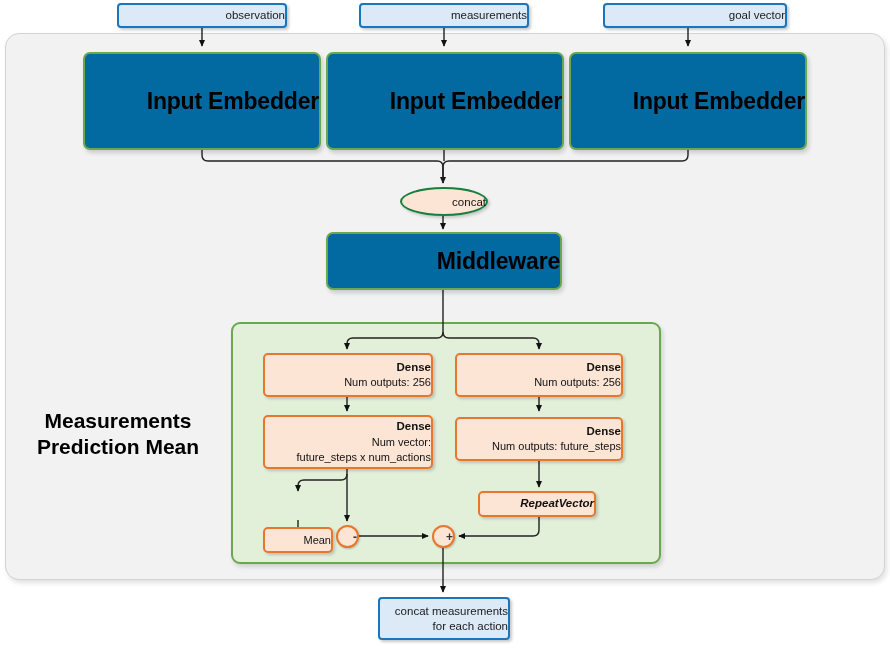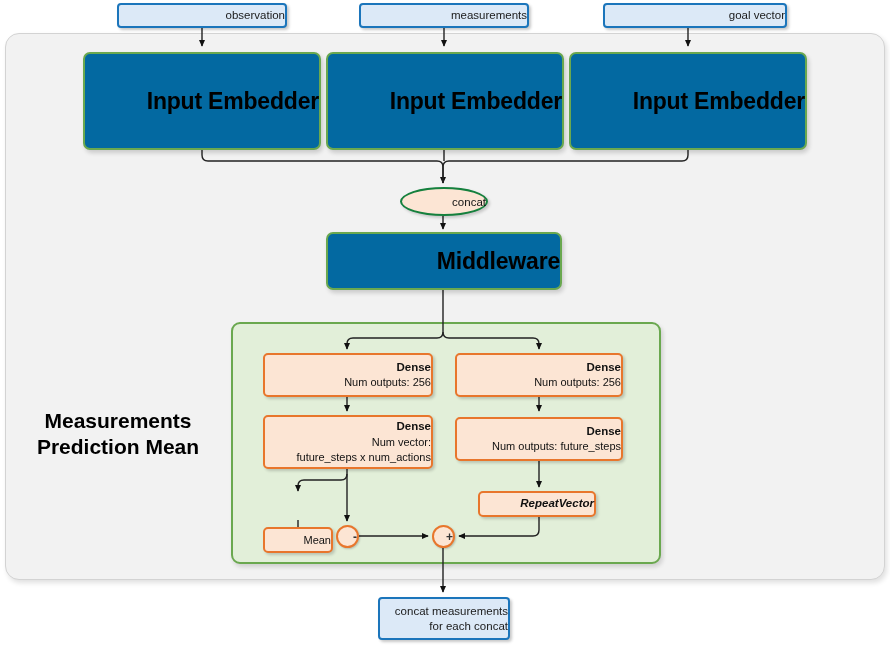--- a/index.html
+++ b/index.html
@@ -240,16 +240,16 @@
 
   <div class="node op-circle" style="left:336px; top:525px;">
     <span>-</span>
   </div>
   <div class="node op-circle" style="left:432px; top:525px;">
     <span>+</span>
   </div>
 
   <div class="node io-box" style="left:378px; top:597px; width:132px; height:43px;">
     <span>concat measurements</span>
-    <span>for each concat</span>
+    <span>for each action</span>
   </div>
 
 </div>
 
 </body></html>

